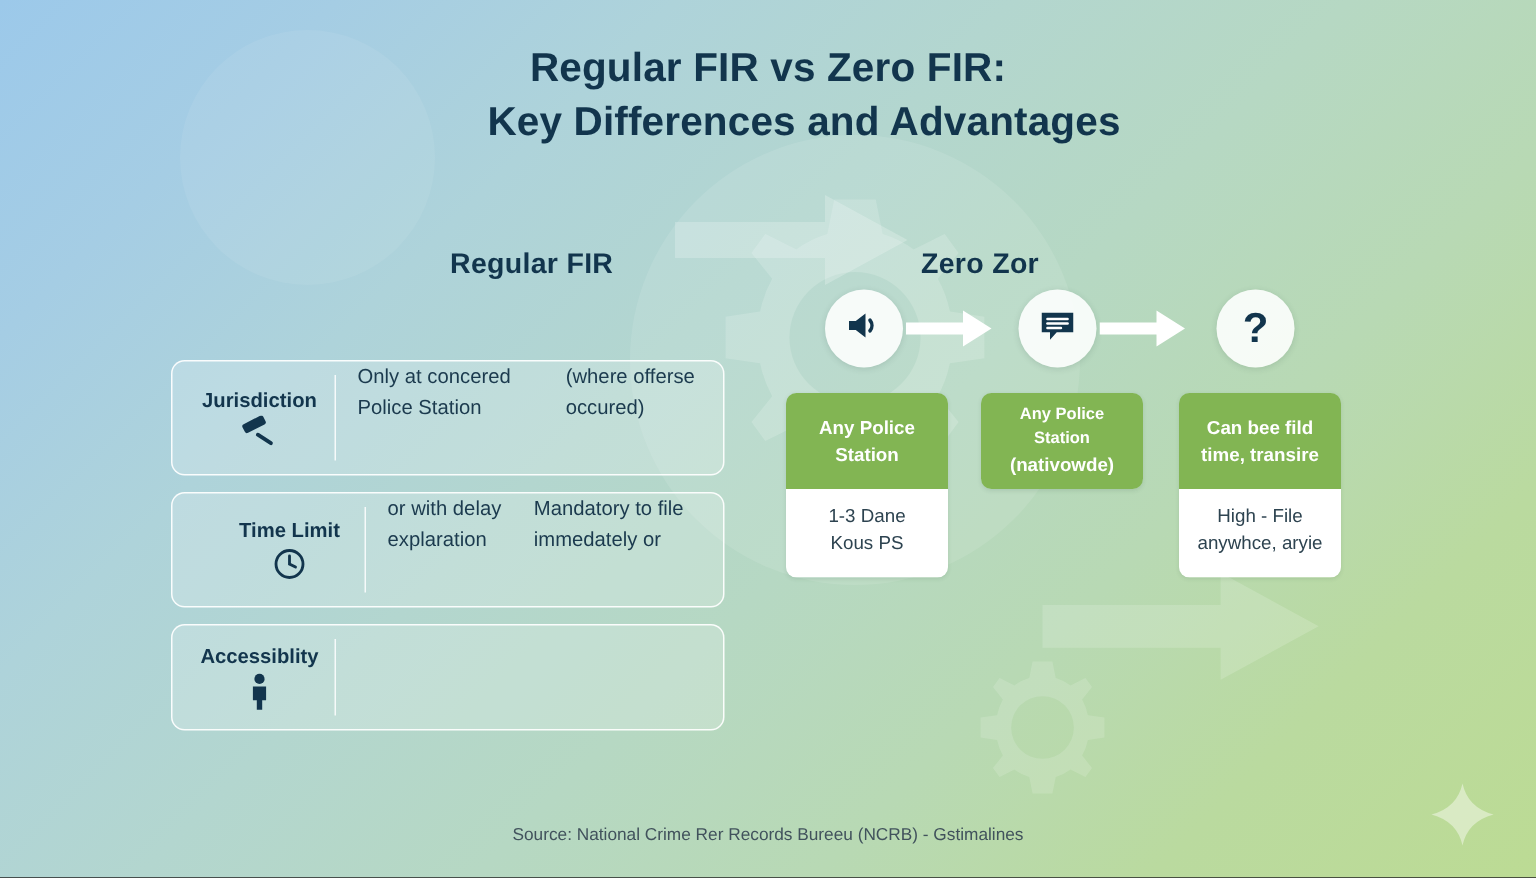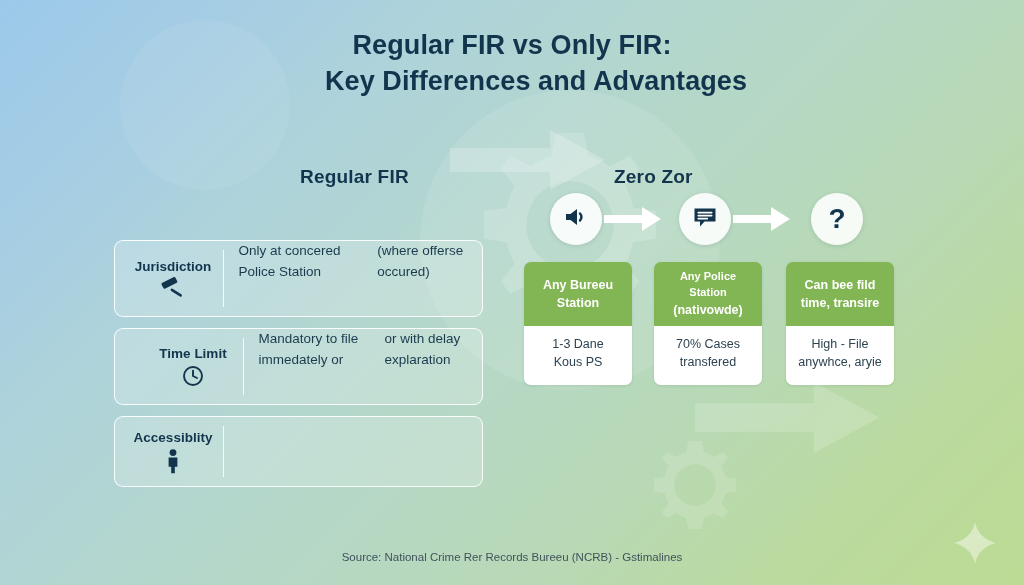--- a/index.html
+++ b/index.html
@@ -235,21 +235,21 @@
 
   <svg class="wm wm-arrow" style="left:690px; top:370px; opacity:0.16;" width="200" height="95" viewBox="0 0 160 80">
     <path d="M0 28 L100 28 L100 10 L155 40 L100 70 L100 52 L0 52 Z" fill="#ffffff"></path>
   </svg>
 
   <svg class="sparkle" style="left:952px; top:520px;" width="46" height="46" viewBox="0 0 40 40">
     <path d="M20 2 Q23 16 38 20 Q23 24 20 38 Q17 24 2 20 Q17 16 20 2 Z" fill="#f2f8e8"></path>
   </svg>
 
   <div class="title">
-    <span>Regular FIR vs Only FIR:</span>
+    <span>Regular FIR vs Zero FIR:</span>
     <span class="title-l2">Key Differences and Advantages</span>
   </div>
 
   <div class="col-head" id="head-left">Regular FIR</div>
   <div class="col-head" id="head-right">Zero Zor</div>
 
   <div class="row" id="row-0">
     <div class="row-label">
       <div class="row-label-text">Jurisdiction</div>
       <div class="row-icon">
@@ -273,22 +273,22 @@
       <div class="row-label-text">Time Limit</div>
       <div class="row-icon">
         <svg width="24" height="24" viewBox="0 0 24 24">
           <circle cx="12" cy="12" r="9" fill="none" stroke="#12354d" stroke-width="1.9"></circle>
           <path d="M12 6.6 L12 12 L16 14" fill="none" stroke="#12354d" stroke-width="1.9" stroke-linecap="round"></path>
         </svg>
       </div>
     </div>
     <div class="row-div"></div>
     <div class="row-desc">
+      <span>or with delay explaration</span>
       <span>Mandatory to file immedately or</span>
-      <span>or with delay explaration</span>
     </div>
   </div>
 
   <div class="row" id="row-2">
     <div class="row-label">
       <div class="row-label-text">Accessiblity</div>
       <div class="row-icon">
         <svg width="20" height="26" viewBox="0 0 20 26">
           <circle cx="10" cy="4.6" r="3.4" fill="#12354d"></circle>
           <path d="M5.6 9.6 h8.8 v9.2 h-2.6 v6.4 h-3.6 v-6.4 h-2.6 z" fill="#12354d"></path>
@@ -326,38 +326,34 @@
 
   <svg class="flow-arrow" id="flow-arrow-0" viewBox="0 0 58 26">
     <path d="M0 9 L38 9 L38 1 L57 13 L38 25 L38 17 L0 17 Z" fill="#ffffff"></path>
   </svg>
   <svg class="flow-arrow" id="flow-arrow-1" viewBox="0 0 58 26">
     <path d="M0 9 L38 9 L38 1 L57 13 L38 25 L38 17 L0 17 Z" fill="#ffffff"></path>
   </svg>
 
   <div class="gcard" id="gcard-0">
     <div class="gcard-top">
-      <span>Any Bureeu</span>
+      <span>Any Police</span>
       <span>Station</span>
     </div>
     <div class="gcard-bot">
       <span>1-3 Dane</span>
       <span class="soft">Kous PS</span>
     </div>
   </div>
 
   <div class="gcard" id="gcard-1">
     <div class="gcard-top">
       <span style="font-size:11px;">Any Police Station</span>
       <span class="soft">(nativowde)</span>
     </div>
-    <div class="gcard-bot">
-      <span>70% Cases</span>
-      <span class="soft">transfered</span>
-    </div>
   </div>
 
   <div class="gcard" id="gcard-2">
     <div class="gcard-top">
       <span class="soft">Can bee fild</span>
       <span class="soft">time, transire</span>
     </div>
     <div class="gcard-bot">
       <span>High - File</span>
       <span class="soft">anywhce, aryie</span>

